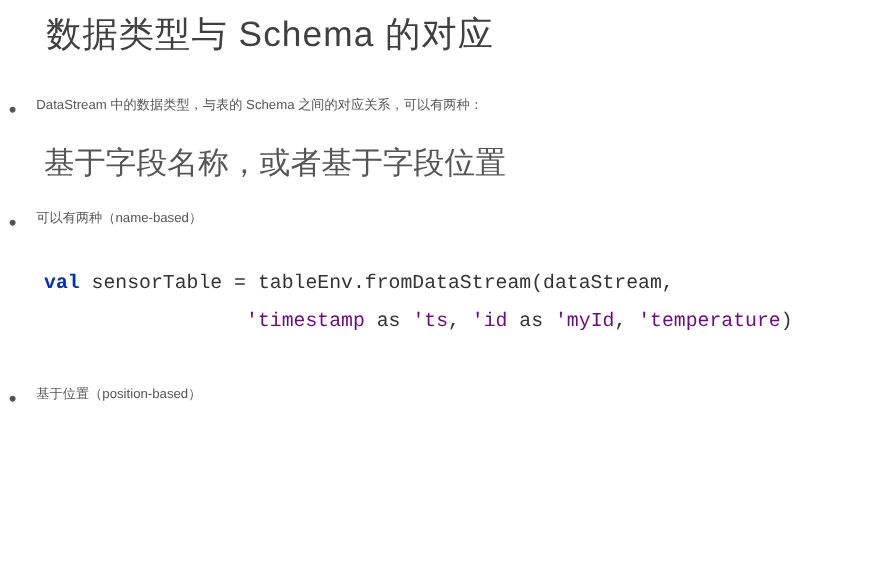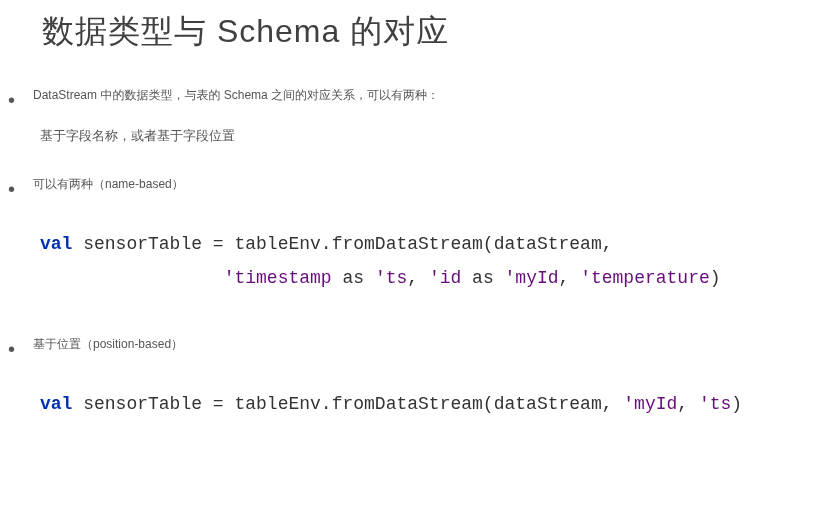--- a/index.html
+++ b/index.html
@@ -38,25 +38,25 @@
       margin-right: 18px;
       margin-left: 4px;
       line-height: 28px;
     }
     .text-line {
       font-size: 12px;
       color: #555555;
       line-height: 1.6;
     }
     .indent-line {
-      font-size: 13px;
+      font-size: 28px;
       color: #555555;
       margin-left: 36px;
       line-height: 1.6;
-      margin-bottom: 28px;
+      margin-bottom: 18px;
     }
     .section-header {
       margin-top: 10px;
       margin-bottom: 24px;
     }
     .code-block {
       font-family: Consolas, "Courier New", monospace;
       font-size: 18px;
       margin-left: 36px;
       margin-bottom: 40px;
@@ -90,15 +90,14 @@
   </div>
 
   <div class="code-block"><span class="kw">val</span><span class="ident"> sensorTable = tableEnv.fromDataStream(dataStream,</span>
 <span>                 </span><span class="sym">'timestamp</span><span class="ident"> as </span><span class="sym">'ts</span><span class="ident">, </span><span class="sym">'id</span><span class="ident"> as </span><span class="sym">'myId</span><span class="ident">, </span><span class="sym">'temperature</span><span class="ident">)</span></div>
 
   <div class="bullet-item section-header section2">
     <span class="bullet">•</span>
     <span class="text-line">基于位置（position-based）</span>
   </div>
 
-  <div class="code-block"><span class="kw">val</span><span class="ident"> sensorTable = tableEnv.fromDataStream(dataStream, </span><span class="sym">'myId</span><span class="ident">, </span><span class="sym">'ts</span><span class="ident">)</span></div>
 
 </div>
 
 </body></html>

